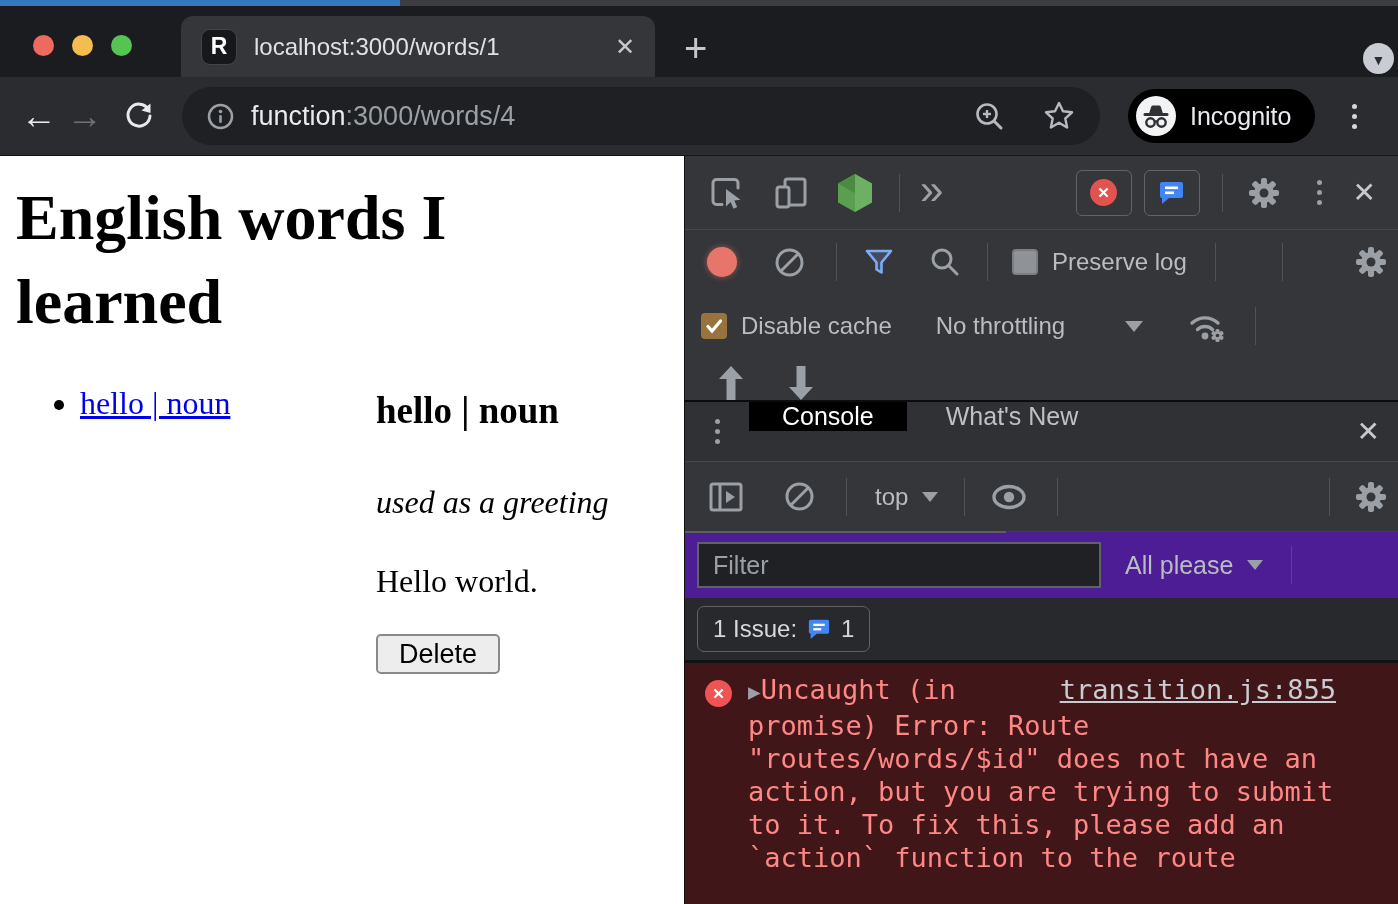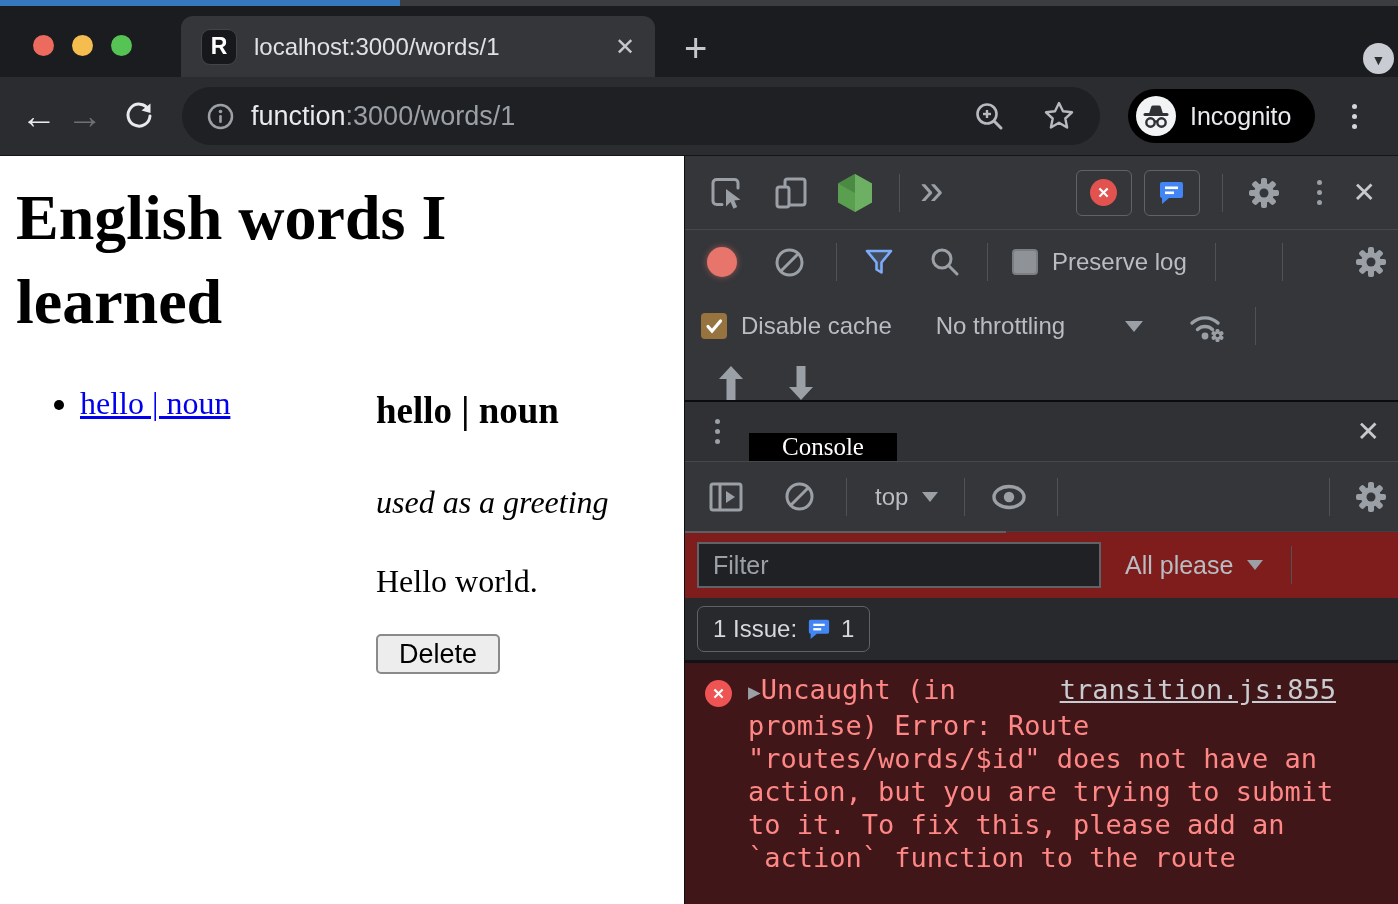--- a/index.html
+++ b/index.html
@@ -84,31 +84,31 @@
   .record { width:30px; height:30px; border-radius:50%; background:var(--record_red,#e8756b);
             box-shadow:0 0 6px rgba(232,117,107,.55); flex:none; }
   .checkbox { width:26px; height:26px; border-radius:4px; flex:none; }
   .checkbox.unchecked { background:#8f9296; border:2px solid #7b7e82; }
   .checkbox.checked { background:var(--checkbox_tan,#97743f); display:flex; align-items:center; justify-content:center; }
   .caret { width:0; height:0; border-left:9px solid transparent; border-right:9px solid transparent;
            border-top:11px solid #9aa0a6; flex:none; }
 
   .dt-netstub { height:42px; position:relative; overflow:hidden; }
 
-  .dt-drawer { height:62px; background:#303135; border-top:2px solid #0c0c0e; border-bottom:1px solid #47484c; align-items:flex-end;font-family:Liberation Serif, serif; }
+  .dt-drawer { height:62px; background:#303135; border-top:2px solid #0c0c0e; border-bottom:1px solid #47484c; align-items:flex-start; }
   .dt-drawer .dt-kebab { width:66px; align-self:center; }
   .dtab { padding:0 33px; display:flex; align-items:center; font-size:25px; color:#bdc1c6; }
   .dtab.active { background:#000; color:#fff; }
   .dt-drawer .close-x { align-self:center; margin:0 18px 0 0; }
 
   .dt-ctoolbar { height:70px; padding:0 22px; border-bottom:1px solid #3f4044; position:relative; }
   .dt-ctoolbar::after { content:""; position:absolute; left:0; bottom:-2px; width:45%; height:2px; background:#5c5f64; }
   .ctx-label { color:#b9bdc2; font-size:24px; }
 
-  .dt-filter { height:66px; background:#7f1d1d; padding:0 12px; }
+  .dt-filter { height:66px; background:#4c1d95; padding:0 12px; }
   .filter-input { width:404px; height:46px; background:#202124; border:2px solid #5f6368; color:#e8eaed;
                   font-size:25px; padding:0 14px; font-family:"Liberation Sans",sans-serif; }
   .filter-input::placeholder { color:#9aa0a6; }
 
   .dt-issues { height:62px; background:#28292d; padding:0 12px; }
   .issue-btn { height:46px; border:1px solid #5f6368; border-radius:7px; background:transparent;
                display:flex; align-items:center; padding:0 15px; color:#d5d8dc; font-size:24px; gap:10px; }
 
   .dt-error { flex:1; background:var(--error_bg,#411619); border-top:3px solid #121214; display:flex;
               padding:10px 0 0 20px; align-items:flex-start; }
@@ -156,21 +156,21 @@
     </div>
     <div class="addressbar">
       <span class="icn">
         <svg width="29" height="29" viewBox="0 0 29 29">
             <circle cx="14.5" cy="14.5" r="11.5" fill="none" stroke="#9aa0a6" stroke-width="2.5"></circle>
             <circle cx="14.5" cy="9.5" r="1.8" fill="#9aa0a6"></circle>
             <rect x="13.2" y="13" width="2.6" height="8" rx="1.3" fill="#9aa0a6"></rect>
           </svg>
       </span>
       <span class="url">
-        <span class="host">function</span><span class="rest">:3000/words/1</span>
+        <span class="host">function</span><span class="rest">:3000/words/4</span>
       </span>
       <span class="ab-spacer"></span>
       <span class="icn" style="margin-right:36px;">
         <svg width="33" height="33" viewBox="0 0 33 33">
             <circle cx="14" cy="14" r="9.5" fill="none" stroke="#b6bac0" stroke-width="2.6"></circle>
             <line x1="10" y1="14" x2="18" y2="14" stroke="#b6bac0" stroke-width="2.4"></line>
             <line x1="14" y1="10" x2="14" y2="18" stroke="#b6bac0" stroke-width="2.4"></line>
             <line x1="21" y1="21" x2="28" y2="28" stroke="#b6bac0" stroke-width="3" stroke-linecap="round"></line>
           </svg>
       </span>
@@ -347,20 +347,21 @@
           </svg>
       </div>
 
       <div class="row dt-drawer">
         <span class="kebab dt-kebab" style="width:64px;">
             <i></i>
             <i></i>
             <i></i>
           </span>
         <span class="dtab active">Console</span>
+        <span class="dtab" style="margin-left:6px;">What's New</span>
         <span class="spacer"></span>
         <span class="close-x">✕</span>
       </div>
 
       <div class="row dt-ctoolbar">
         <span class="icn">
           <svg width="38" height="38" viewBox="0 0 38 38">
               <rect x="4" y="6" width="30" height="26" rx="2" fill="none" stroke="#9aa0a6" stroke-width="3"></rect>
               <line x1="13" y1="6" x2="13" y2="32" stroke="#9aa0a6" stroke-width="3"></line>
               <polygon points="19,13 28,19 19,25" fill="#9aa0a6"></polygon>

